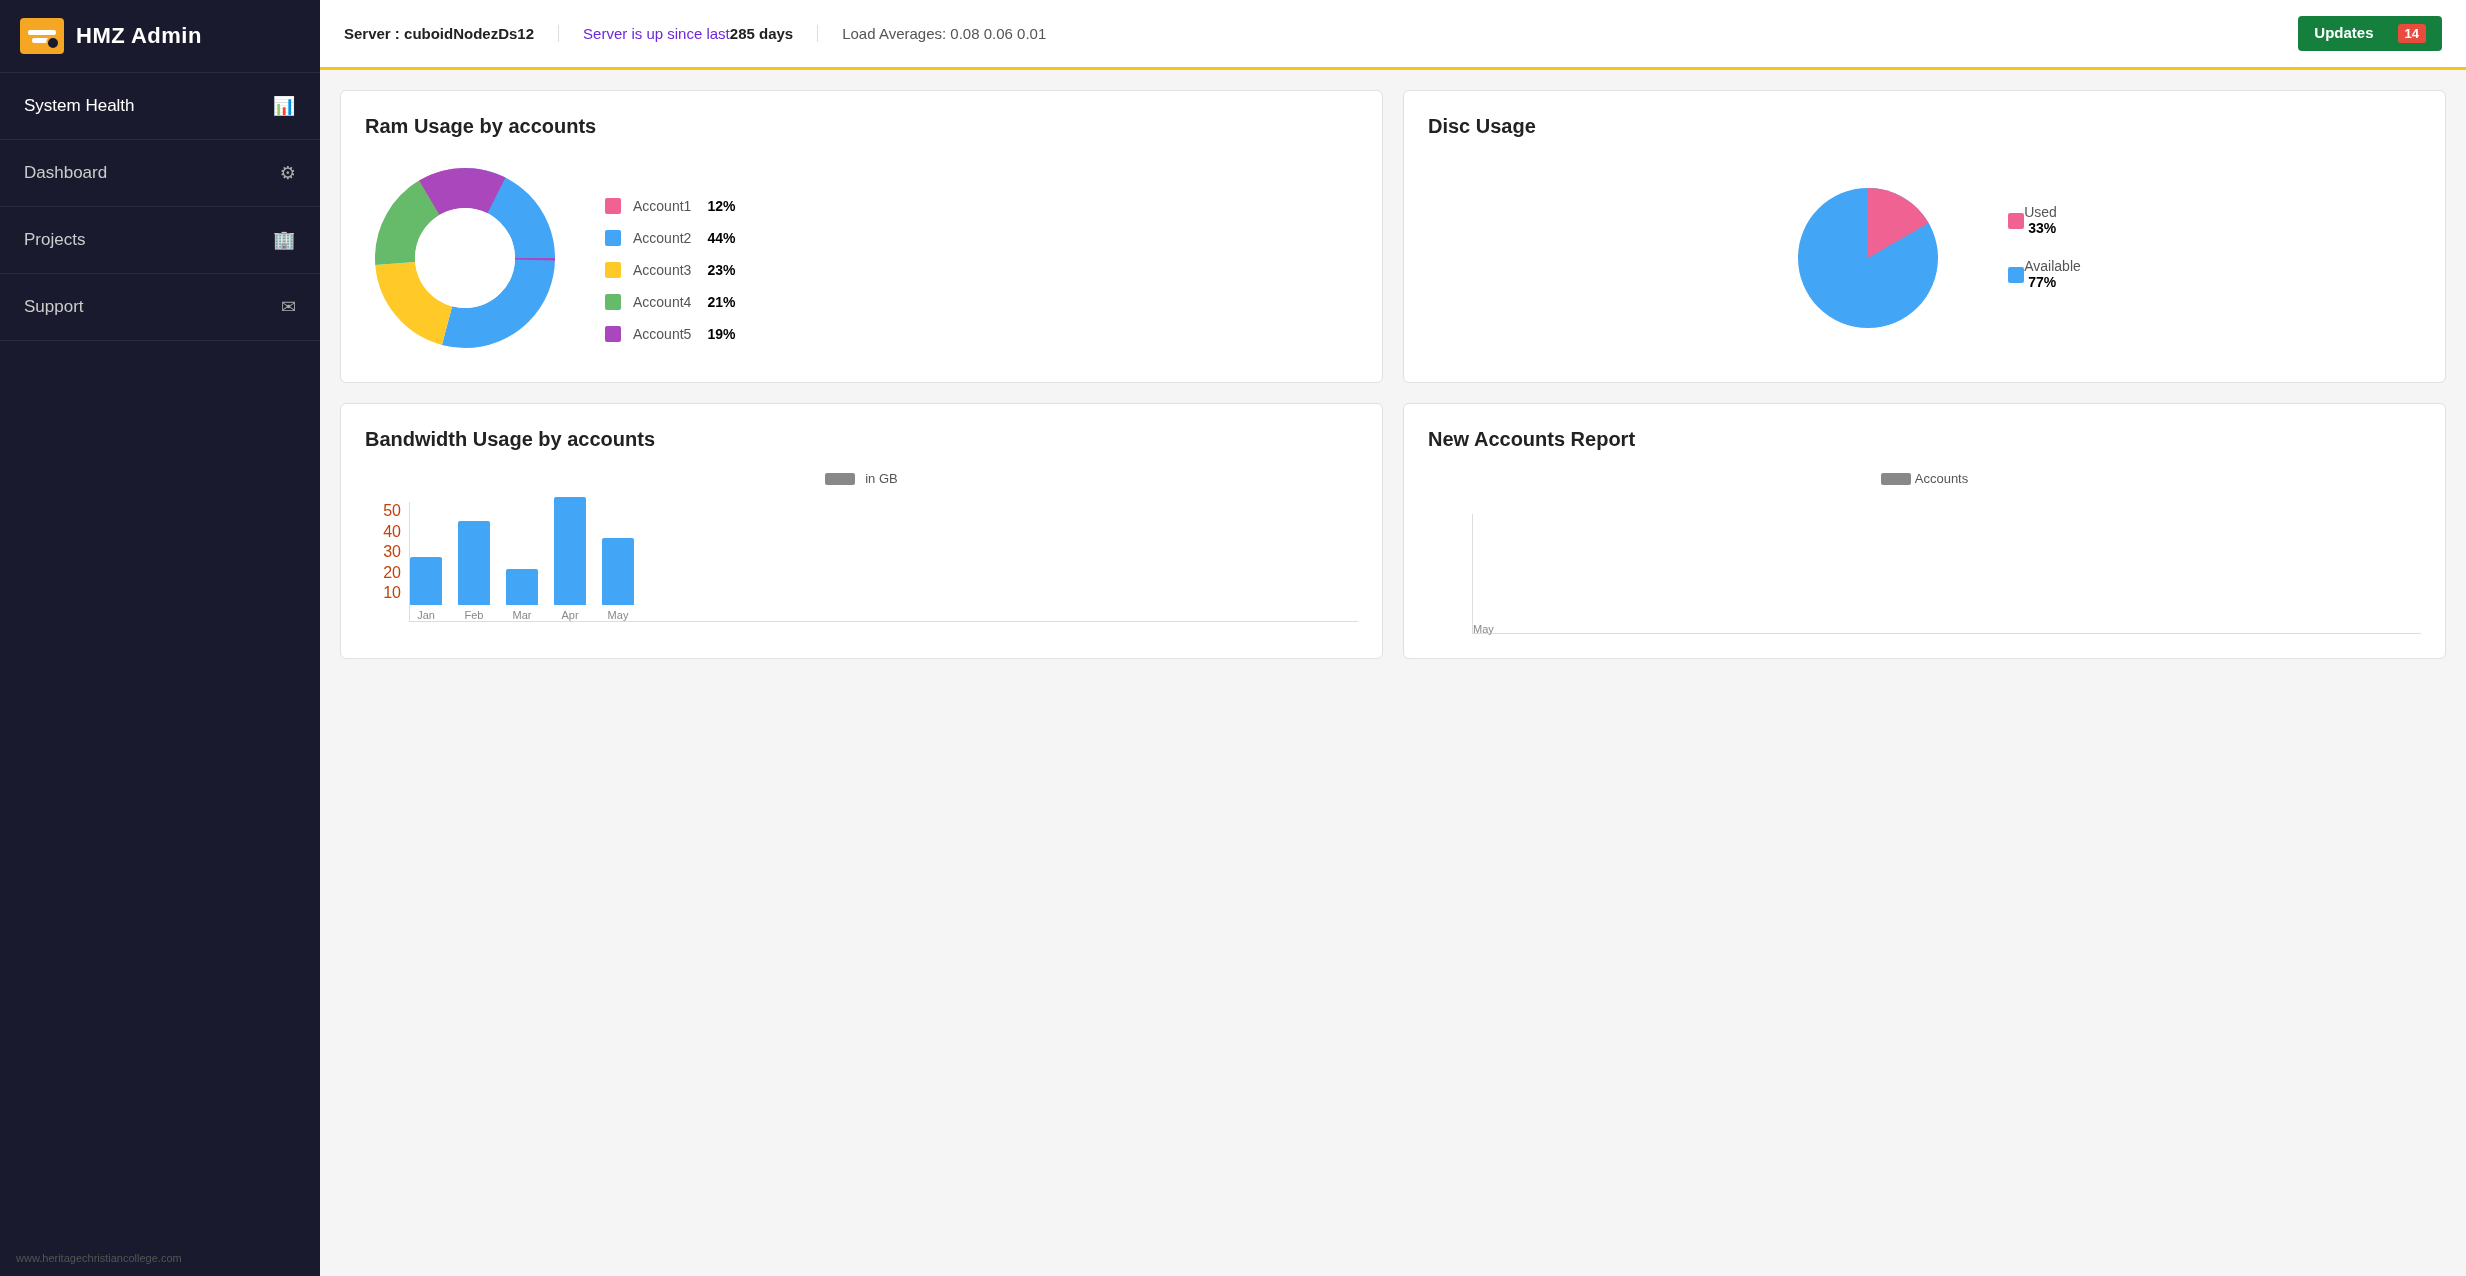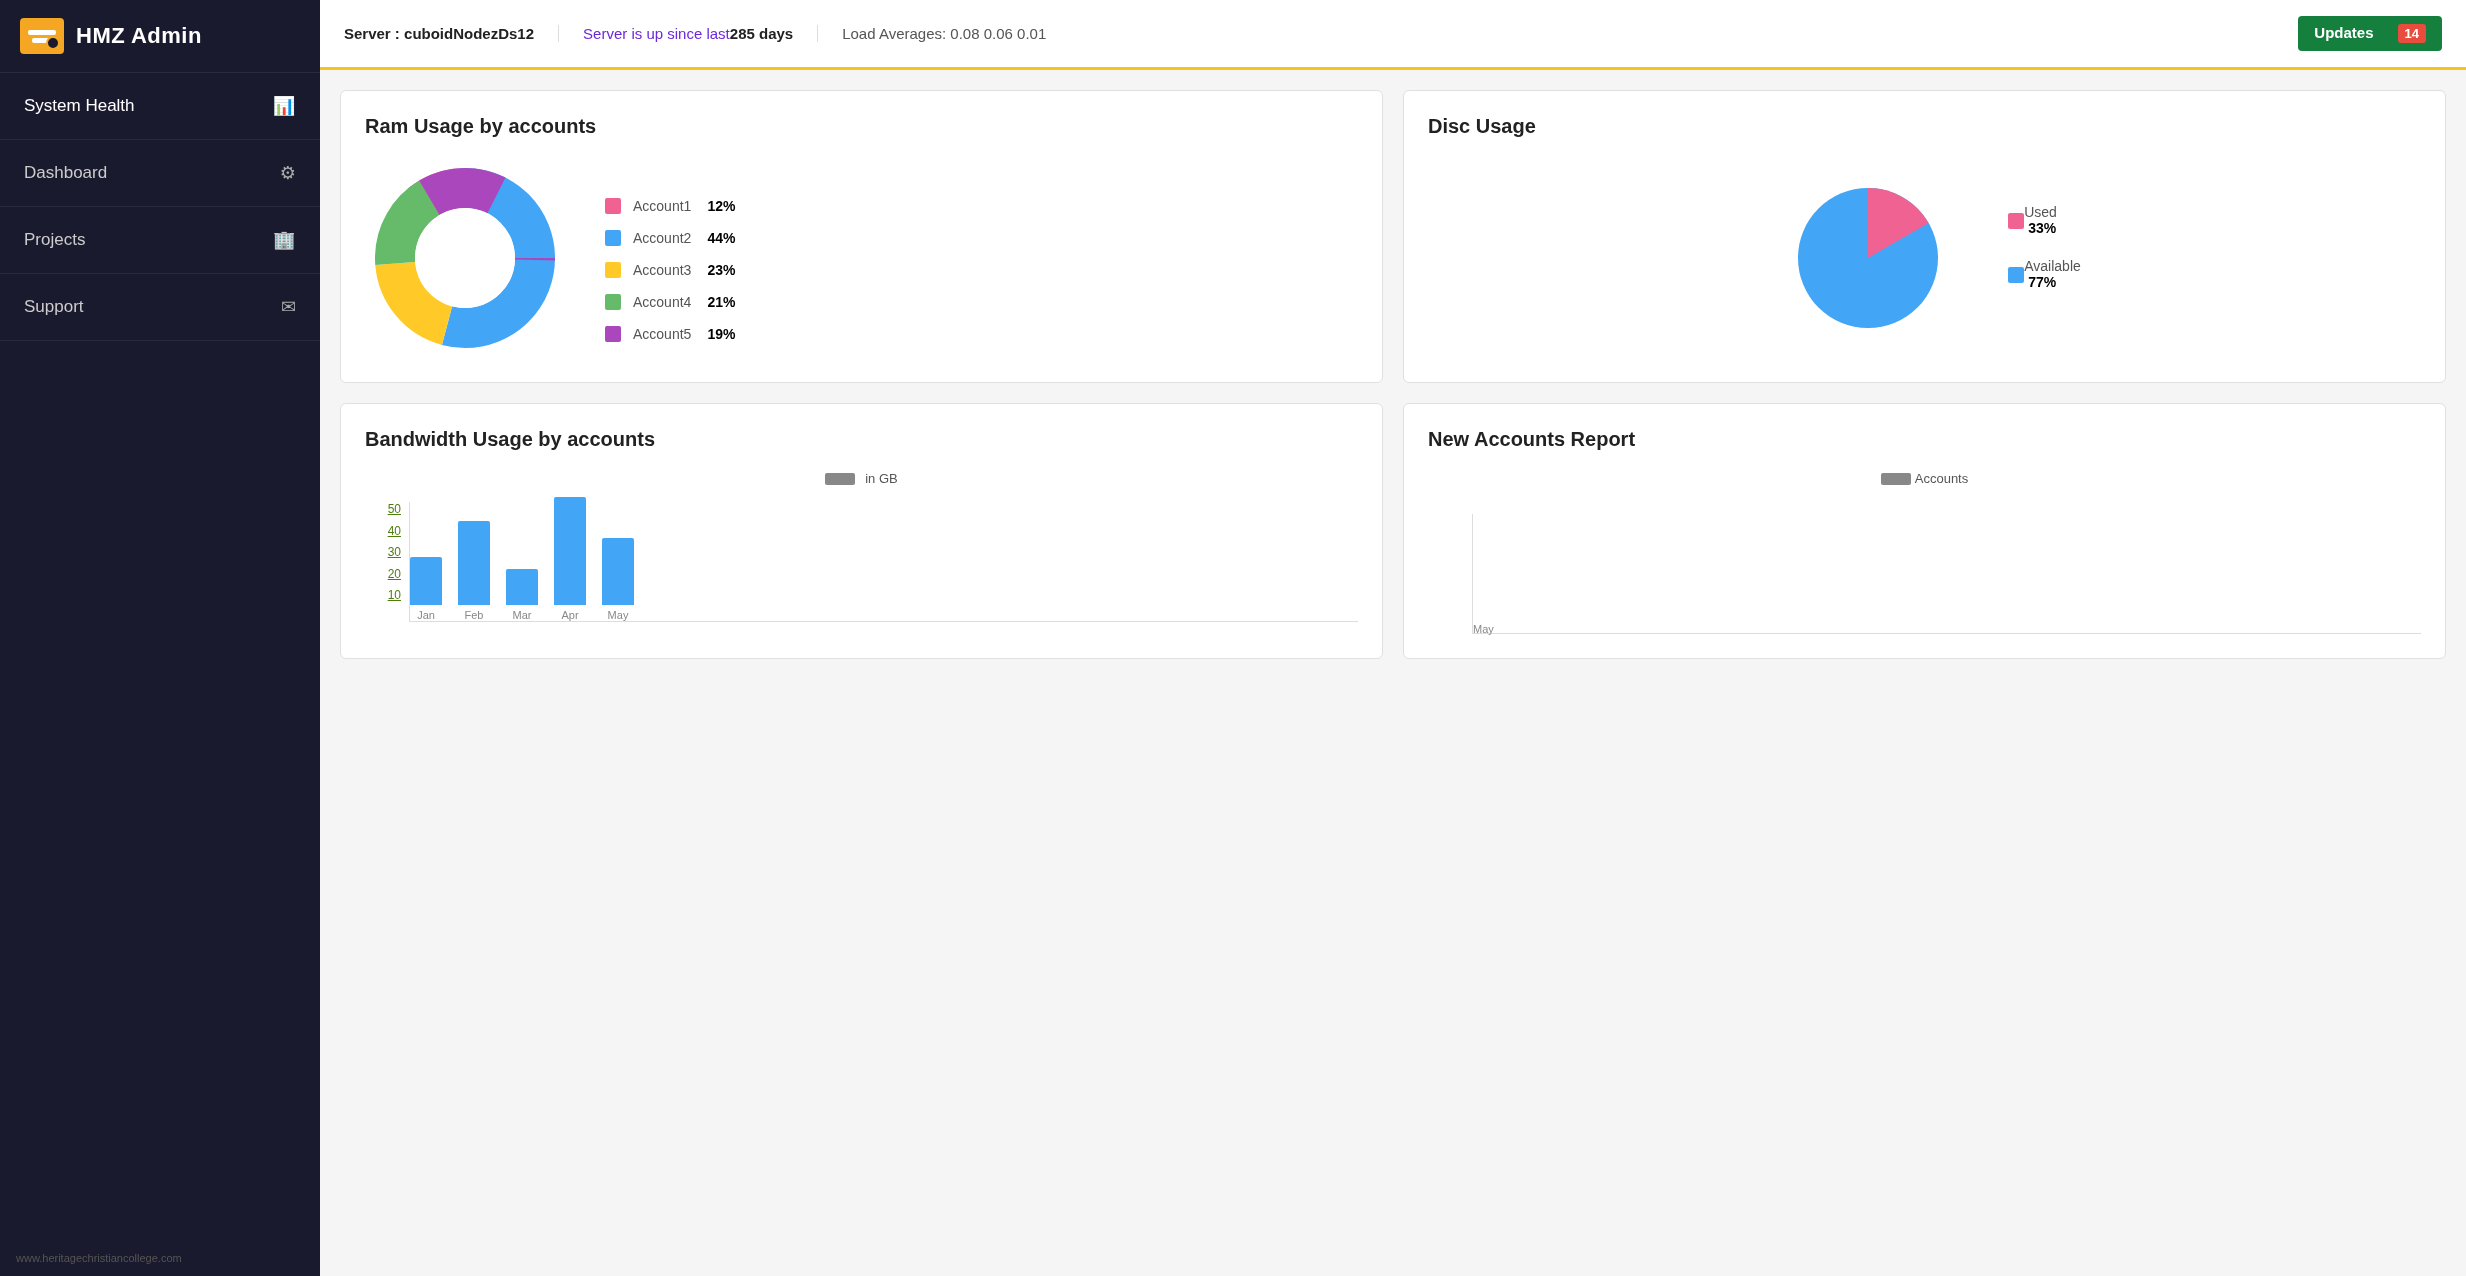--- a/index.html
+++ b/index.html
@@ -236,21 +236,21 @@
       margin-bottom: 16px;
       justify-content: center;
     }
     .bw-legend-color {
       width: 30px;
       height: 12px;
       background: #888;
       border-radius: 2px;
     }
     .bw-legend-label { font-size: 13px; color: #555; }
-    .y-label { font-size: 12px; color: #4d7c0f; text-decoration: underline; }
+    .y-label { font-size: 16px; color: #c2410c; }
 
     
     .accounts-legend {
       display: flex;
       align-items: center;
       gap: 4px;
       margin-bottom: 28px;
       justify-content: center;
     }
   </style>

